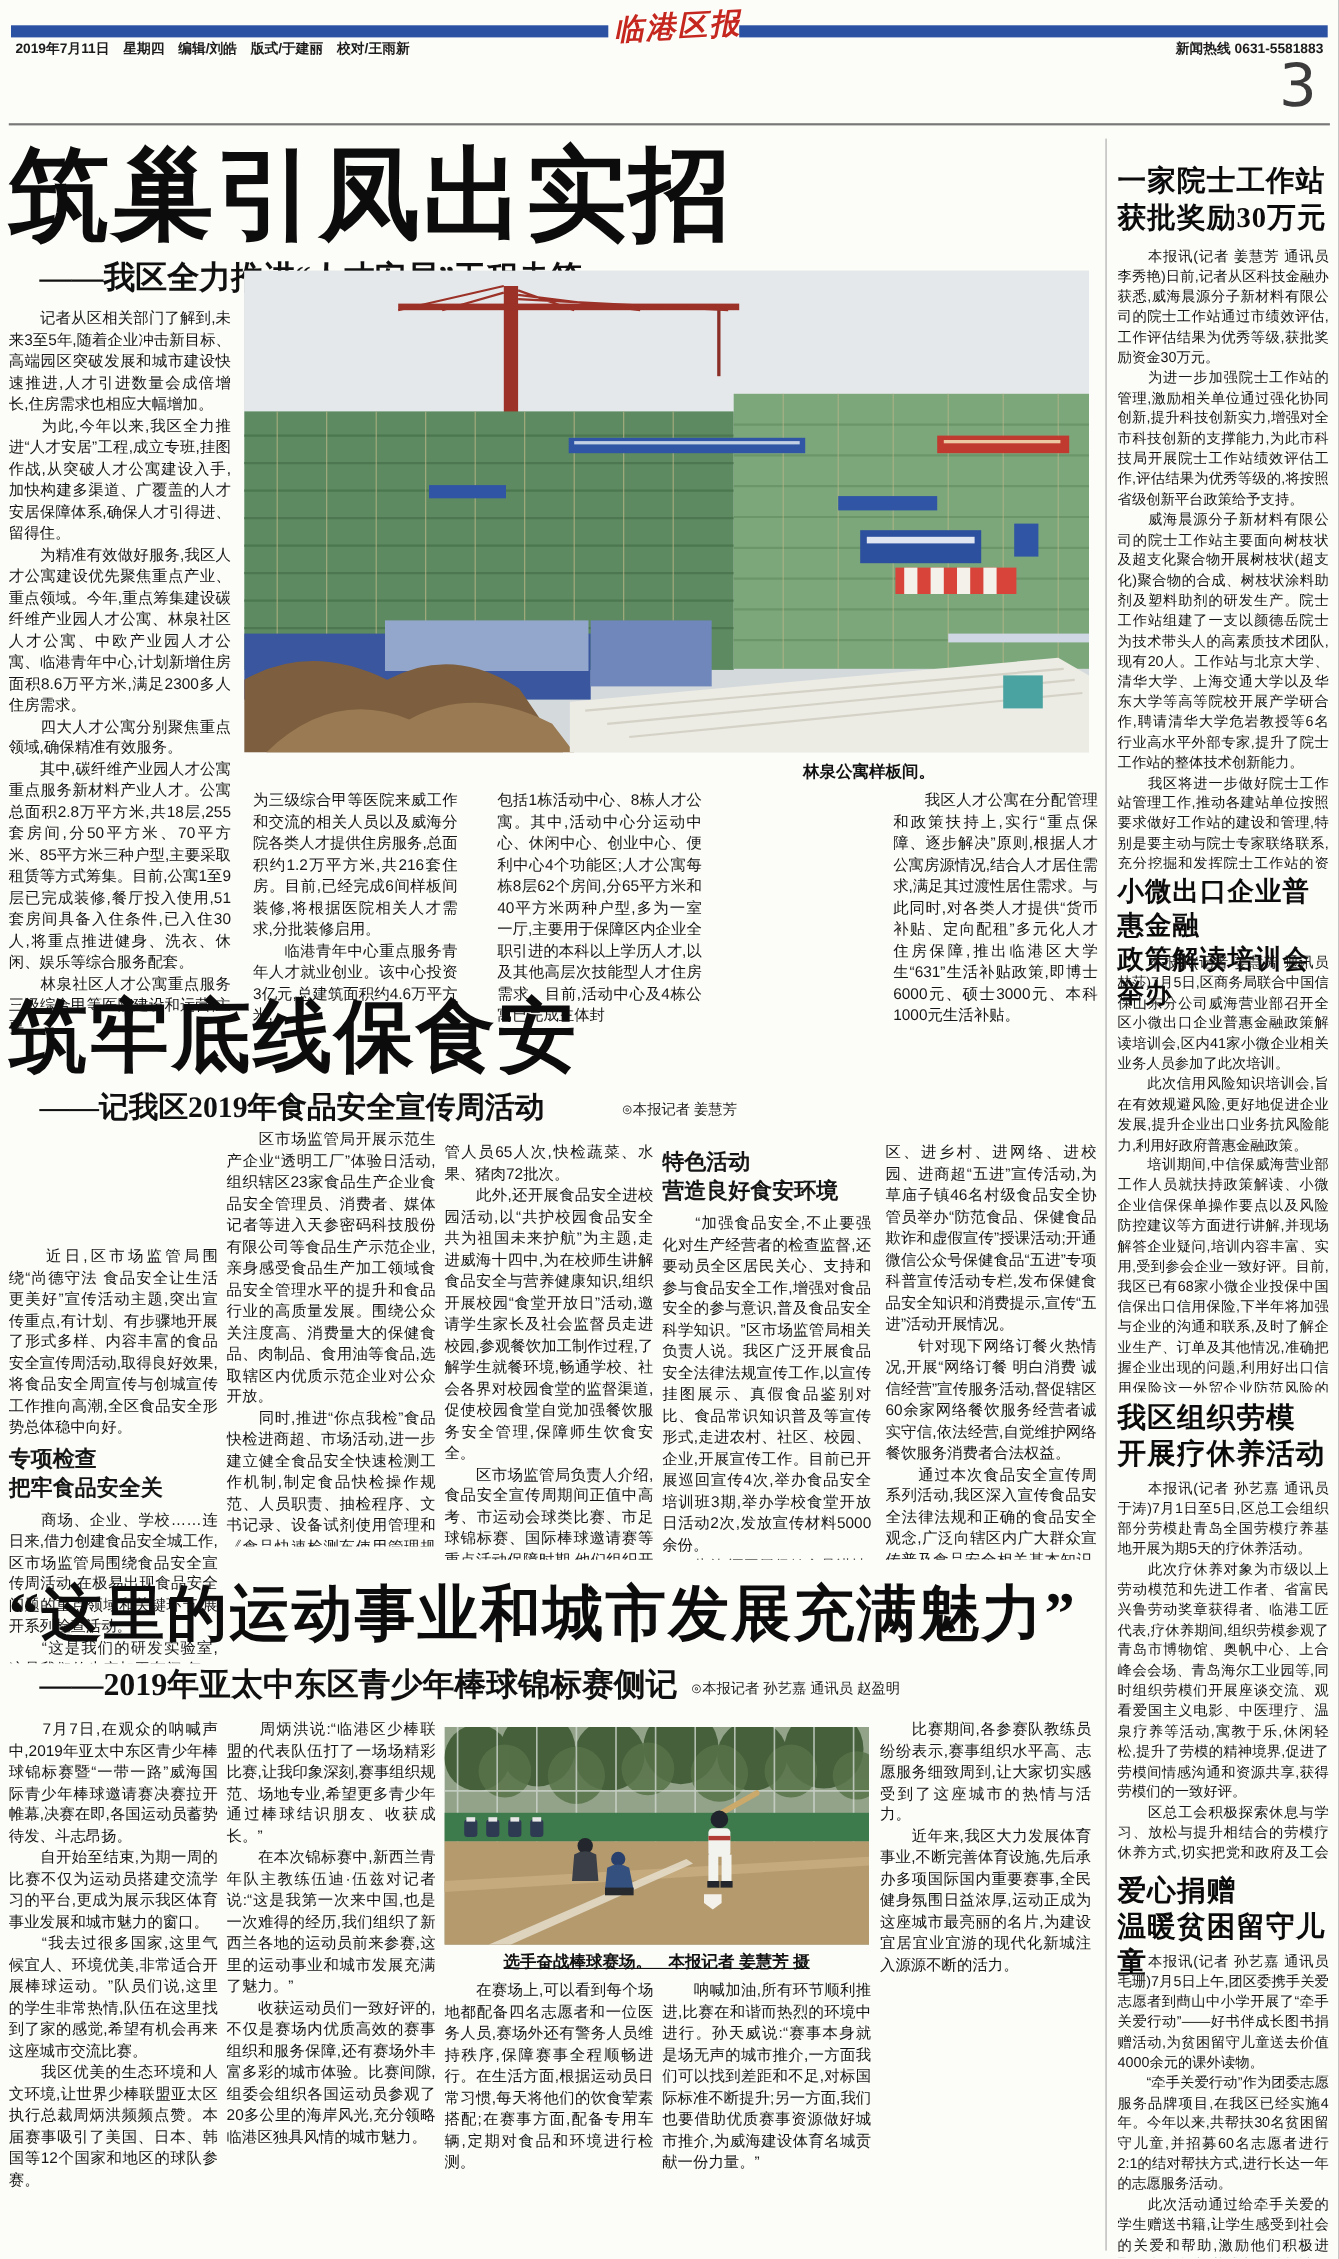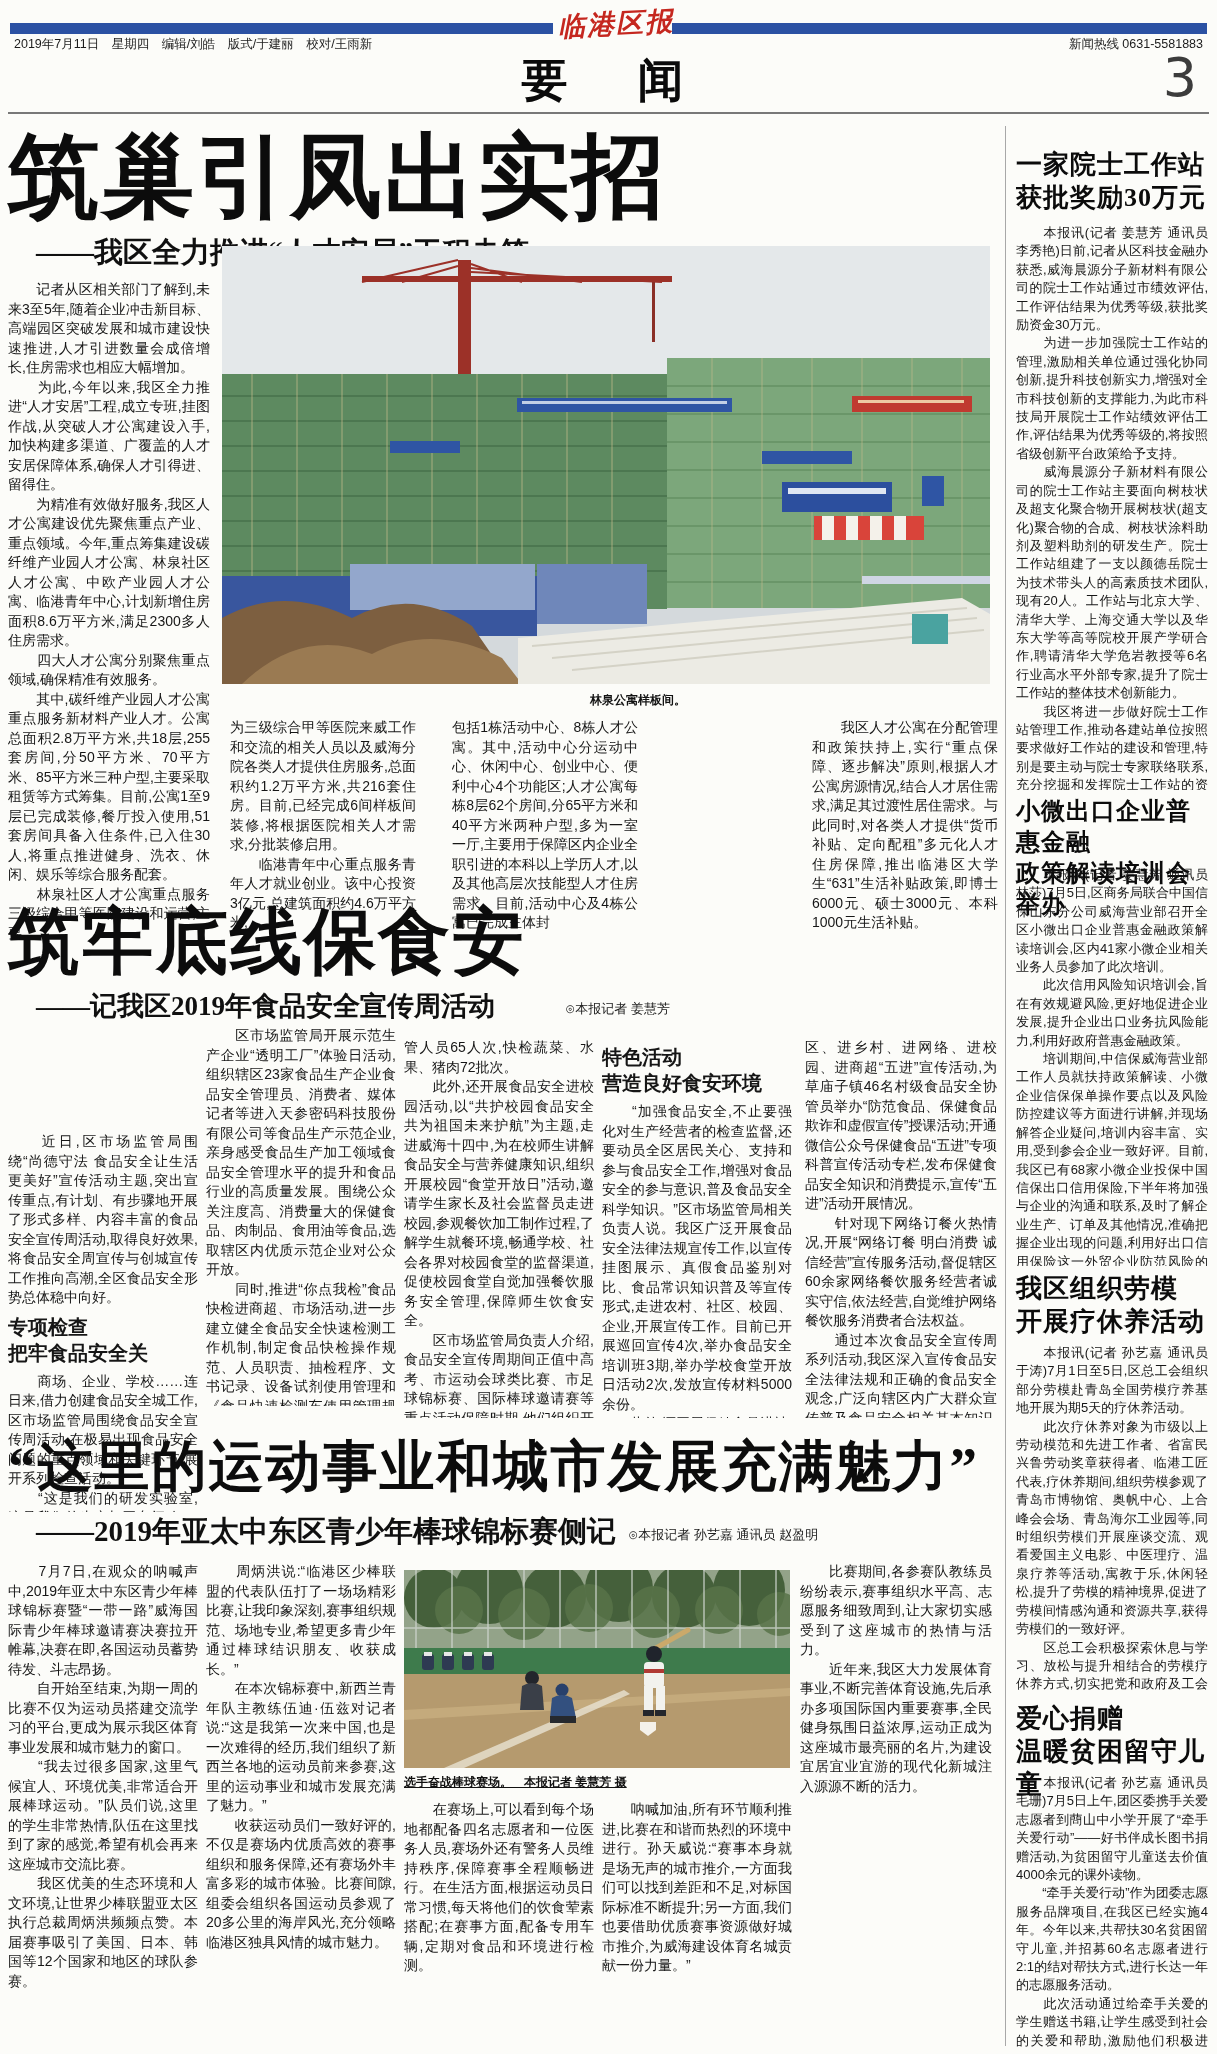--- a/index.html
+++ b/index.html
@@ -8,47 +8,46 @@
   .abs{position:absolute;}
   .pre{white-space:pre-line;}
   .just{text-align:justify;text-justify:inter-ideograph;}
   .serif{font-family:"Liberation Serif","DejaVu Serif",serif;}
   .body-col{font-size:14px;line-height:19.5px;overflow:hidden;}
   .sb-col{font-size:13px;line-height:18.4px;overflow:hidden;}
   .headline{font-weight:bold;color:#0c0c0c;letter-spacing:2px;line-height:1.04;}
   .subtitle{font-weight:600;color:#101010;}
   .byline{font-size:13px;color:#222;}
   .subhead{font-weight:bold;font-size:20px;line-height:26px;margin:6px 0 6px 0;}
-  .caption{font-size:12px;font-weight:600;text-align:left;color:#111;}
+  .caption{font-size:15px;font-weight:600;text-align:center;color:#111;}
   .sb-head{font-family:"Liberation Serif","DejaVu Serif",serif;font-weight:bold;
            font-size:26px;line-height:33px;color:#0b0b0b;letter-spacing:1px;}
   .bluebar{background:#2b51a3;height:11px;}
   .rule{background:#787878;}
   .vrule{background:#a8a8a8;}
   .logo{color:#c5271f;font-family:"Liberation Serif","DejaVu Serif",serif;font-weight:bold;
         font-style:italic;font-size:27px;transform:rotate(-3deg);letter-spacing:2px;}
-  .dateline{font-size:12.5px;font-weight:400;color:#1c1c1c;}
+  .dateline{font-size:12.5px;font-weight:700;color:#1c1c1c;}
   .sectiontitle{font-family:"Liberation Serif","DejaVu Serif",serif;font-weight:bold;
         font-size:46px;letter-spacing:12px;color:#0a0a0a;}
   .pagenum{font-family:"DejaVu Sans",sans-serif;font-size:54px;color:#3c3c3c;}
   svg{display:block;}
 </style>
 </head>
 <body>
 
 <div class="page">
 
   <div class="abs dateline" style="left:14px;top:36px;">2019年7月11日　星期四　编辑/刘皓　版式/于建丽　校对/王雨新</div>
   <div class="abs dateline" style="right:14px;top:36px;text-align:right;">新闻热线 0631-5581883</div>
 
   <div class="abs bluebar" style="left:10px;top:23px;width:543px;"></div>
   <div class="abs bluebar" style="left:672px;top:23px;width:535px;"></div>
   <div class="abs logo" style="left:551px;top:6px;width:130px;text-align:center;">临港区报</div>
 
-  <div class="abs sectiontitle" style="left:0;top:50px;width:1217px;text-align:center;">要　闻</div>
   <div class="abs pagenum" style="right:20px;top:46px;">3</div>
 
   <div class="abs rule" style="left:8px;top:112px;width:1201px;height:2px;"></div>
   <div class="abs vrule" style="left:1005px;top:126px;width:1px;height:1920px;"></div>
 
   <div class="abs headline serif" style="left:8px;top:130px;width:770px;font-size:92px;">筑巢引凤出实招</div>
   <div class="abs subtitle serif" style="left:36px;top:233px;font-size:29px;">——我区全力推进“人才安居”工程走笔</div>
   <div class="abs byline" style="left:470px;top:248px;">⊙文/本报记者 孙艺嘉 通讯员 宋真玲 图/本报记者 孙艺嘉</div>
 
   <div class="abs body-col pre just" style="left:8px;top:280px;width:202px;height:680px;">　　记者从区相关部门了解到,未来3至5年,随着企业冲击新目标、高端园区突破发展和城市建设快速推进,人才引进数量会成倍增长,住房需求也相应大幅增加。

